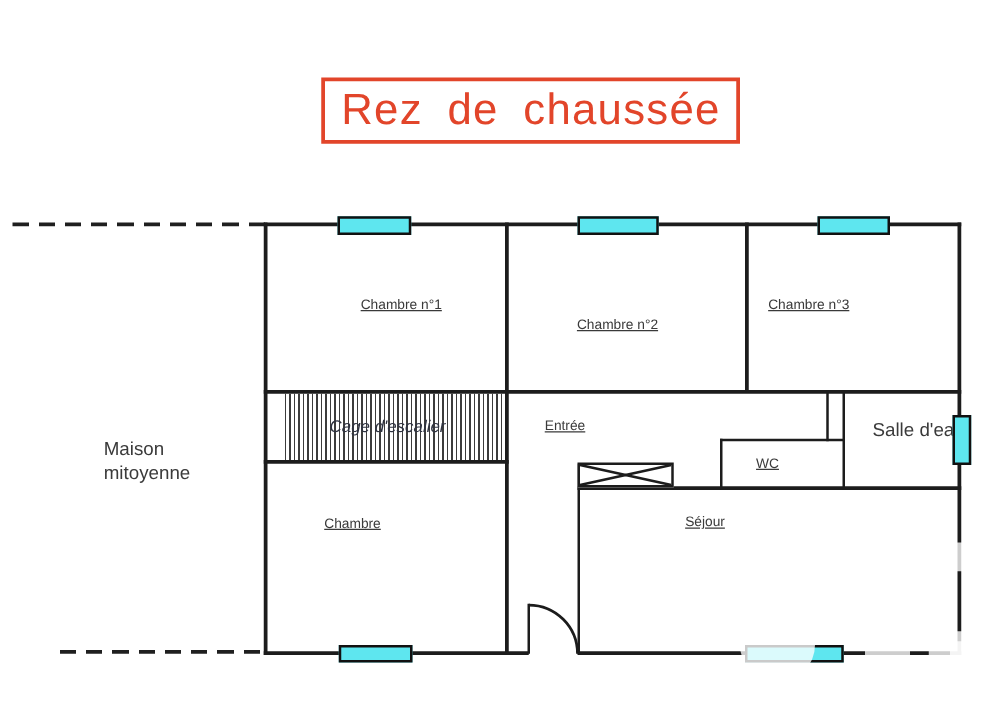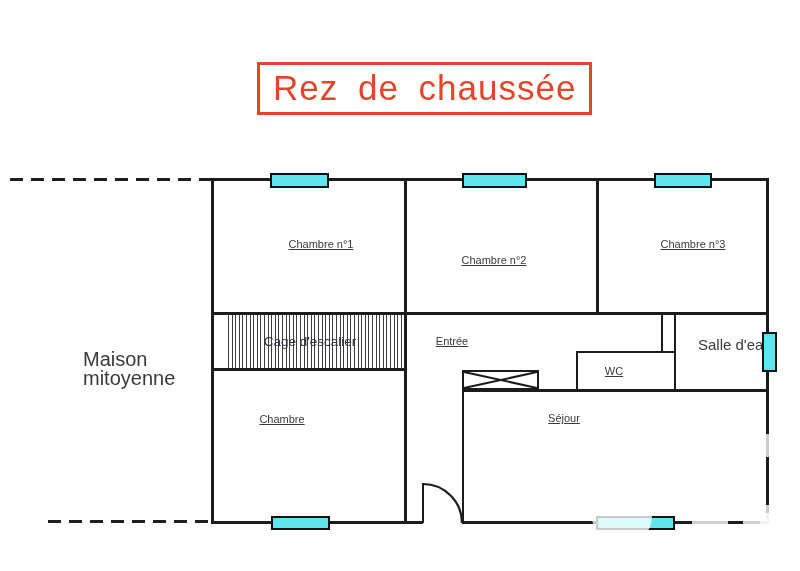--- a/index.html
+++ b/index.html
@@ -28,21 +28,21 @@
   
   .xbox{position:absolute;left:462px;top:370px;width:77px;height:20px;
     border:2px solid #1c1c1c;box-sizing:border-box;background:#fff;z-index:12;}
   
   .lbl{position:absolute;color:#3a3a3a;font-size:11px;white-space:nowrap;
     transform:translate(-50%,-50%);z-index:16;text-decoration:underline;}
   .lbl-left{position:absolute;color:#3a3a3a;font-size:15px;white-space:nowrap;z-index:13;}
   .lbl-cage{position:absolute;color:#2e3240;font-size:13.5px;white-space:nowrap;
     transform:translate(-50%,-50%);z-index:16;}
   .lbl-neighbor{position:absolute;left:83px;top:350px;width:78px;
-    color:#3a3a3a;font-size:20px;line-height:19px;z-index:16;}
+    color:#3a3a3a;font-size:15px;line-height:19px;z-index:16;}
   
   .overlay-svg{position:absolute;left:0;top:0;z-index:13;}
   
   .wash{position:absolute;background:rgba(255,255,255,0.78);z-index:30;}
   .wash-circle{border-radius:50%;}
 </style>
 </head>
 <body>
 
 <div id="canvas">
@@ -82,22 +82,22 @@
 
   <div class="window" style="left:270px;top:173px;width:59px;height:15px;"></div>
   <div class="window" style="left:462px;top:173px;width:65px;height:15px;"></div>
   <div class="window" style="left:654px;top:173px;width:58px;height:15px;"></div>
   <div class="window" style="left:271px;top:516px;width:59px;height:14px;"></div>
   <div class="window" style="left:596px;top:516px;width:79px;height:14px;"></div>
   <div class="window" style="left:762px;top:332px;width:15px;height:40px;"></div>
 
   <div class="lbl" style="left:321px;top:244px;">Chambre n°1</div>
   <div class="lbl" style="left:494px;top:260px;">Chambre n°2</div>
-  <div class="lbl" style="left:693px;top:244px;">Chambre n°3</div>
-  <div class="lbl-cage" style="left:310px;top:341px;">Cage d'escalier</div>
+  <div class="lbl" style="left:647px;top:244px;">Chambre n°3</div>
+  <div class="lbl-cage" style="left:310px;top:341px;font-style:italic;">Cage d'escalier</div>
   <div class="lbl" style="left:452px;top:341px;text-align:right;">Entrée</div>
   <div class="lbl-left" style="left:698px;top:336px;">Salle d'eau</div>
   <div class="lbl" style="left:614px;top:371px;">WC</div>
   <div class="lbl" style="left:282px;top:419px;">Chambre</div>
   <div class="lbl" style="left:564px;top:418px;">Séjour</div>
 
   <div class="lbl-neighbor">Maison mitoyenne</div>
 
   <div class="wash wash-circle" style="left:592px;top:486px;width:60px;height:60px;"></div>
   <div class="wash" style="left:692px;top:515px;width:36px;height:12px;"></div>

